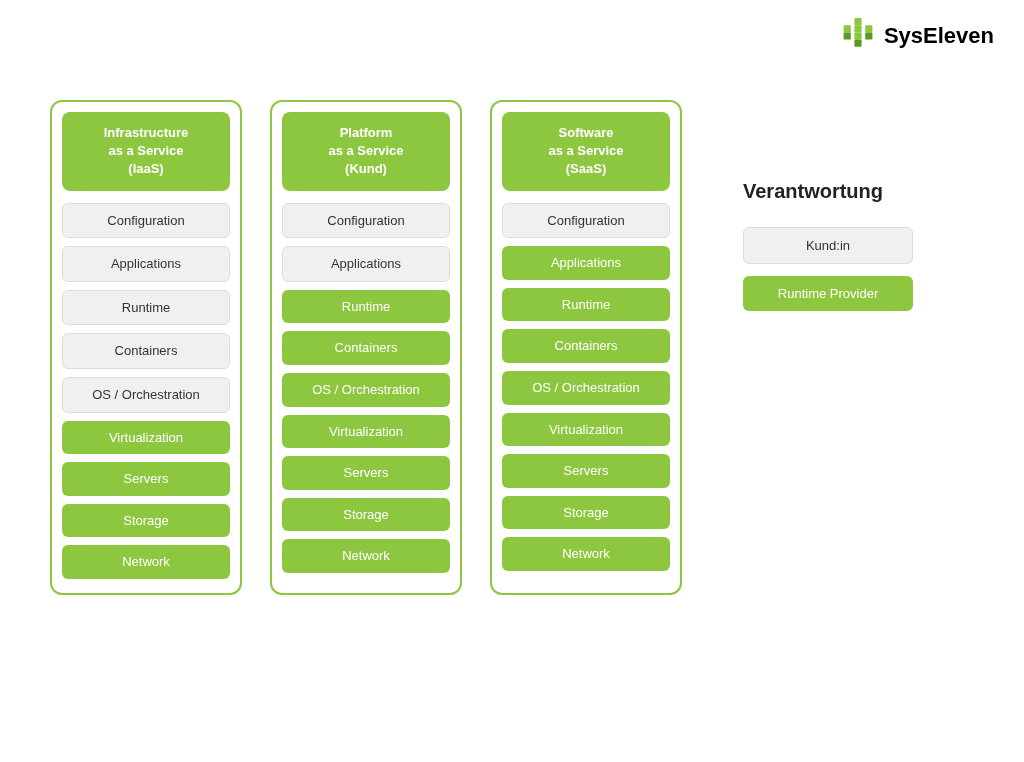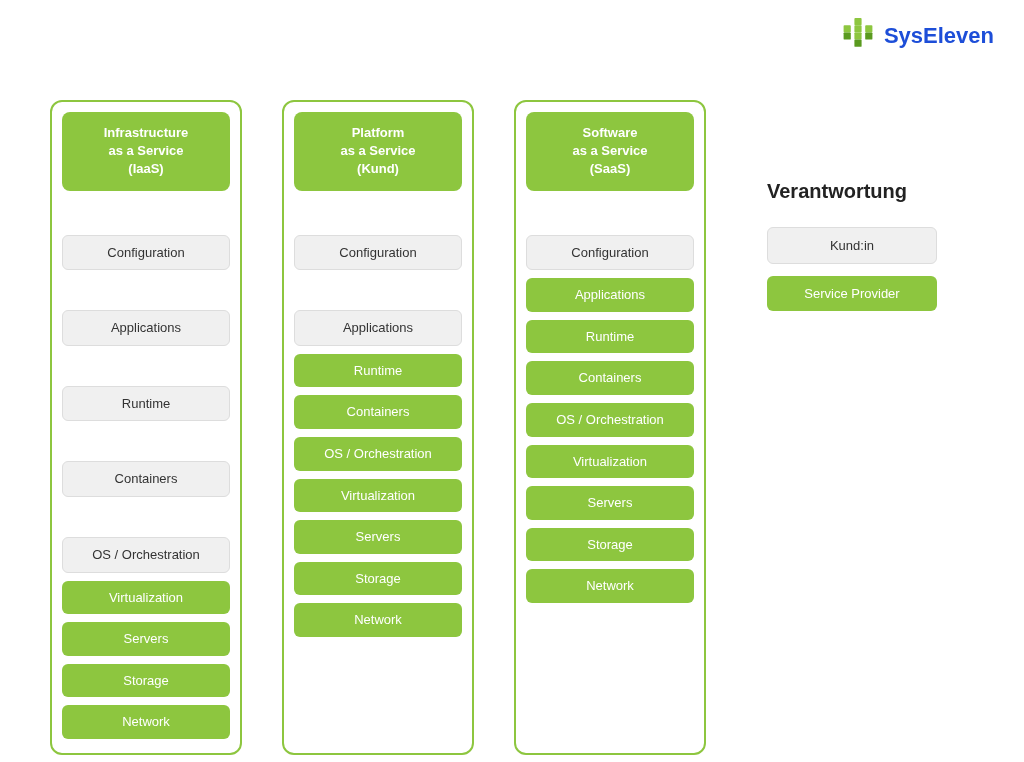--- a/index.html
+++ b/index.html
@@ -31,21 +31,21 @@
       gap: 8px;
     }
 
     .logo-icon {
       width: 36px;
       height: 36px;
     }
 
     .logo-text {
       font-size: 22px;
-      color: #1d4ed8;
+      color: #000000;
     }
 
     .logo-text span {
       font-weight: 700;
     }
 
     
     .main-content {
       display: flex;
       flex-direction: row;
@@ -85,21 +85,20 @@
       font-size: 13px;
       text-align: center;
       padding: 9px 6px;
       line-height: 1.2;
     }
 
     .row-item.customer {
       background: #f0f0f0;
       color: #333;
       border: 1px solid #ddd;
-      margin-top: 32px;
     }
 
     .row-item.provider {
       background: #8dc63f;
       color: #fff;
       border: none;
     }
 
     
     .legend-area {
@@ -154,21 +153,21 @@
       <rect x="4" y="16" width="8" height="8" rx="1" fill="#5a9a1f"></rect>
       <rect x="16" y="24" width="8" height="8" rx="1" fill="#5a9a1f"></rect>
     </svg>
     <div class="logo-text">
       <span>Sys</span><strong>Eleven</strong>
     </div>
   </div>
 
   <div class="main-content">
 
-    <div id="columns-container" style="display:flex; gap:40px;">
+    <div id="columns-container" style="display:flex; gap:28px;">
         <div class="service-column">
           <div class="column-header" style="white-space: pre-line;">Infrastructure
 as a Service
 (IaaS)</div>
           <div class="row-item customer">Configuration</div>
           <div class="row-item customer">Applications</div>
           <div class="row-item customer">Runtime</div>
           <div class="row-item customer">Containers</div>
           <div class="row-item customer">OS / Orchestration</div>
           <div class="row-item provider">Virtualization</div>
@@ -203,18 +202,18 @@
           <div class="row-item provider">Servers</div>
           <div class="row-item provider">Storage</div>
           <div class="row-item provider">Network</div>
         </div>
       </div>
 
     <div class="legend-area">
       <div class="legend-title">Verantwortung</div>
       <div id="legend-items">
           <div class="legend-item customer">Kund:in</div>
-          <div class="legend-item provider">Service Provider</div>
+          <div class="legend-item provider">Runtime Provider</div>
         </div>
     </div>
 
   </div>
 </div>
 
 </body></html>

